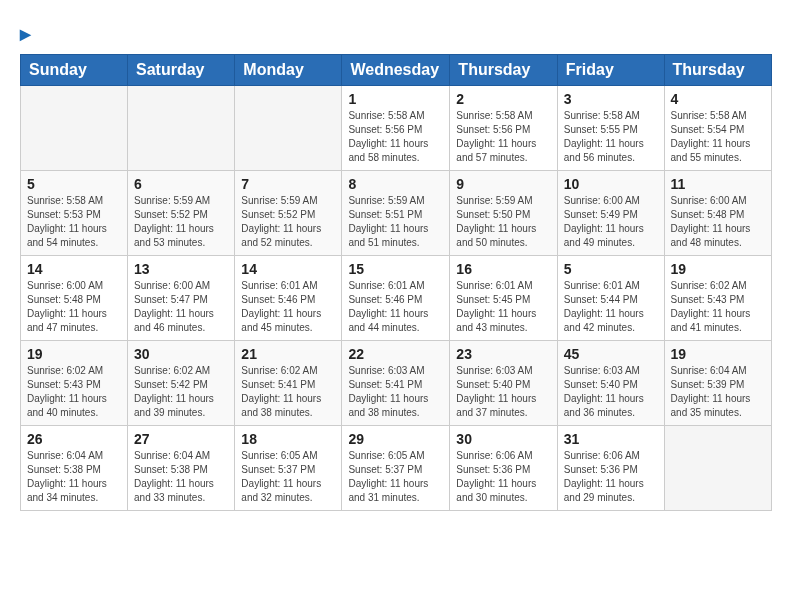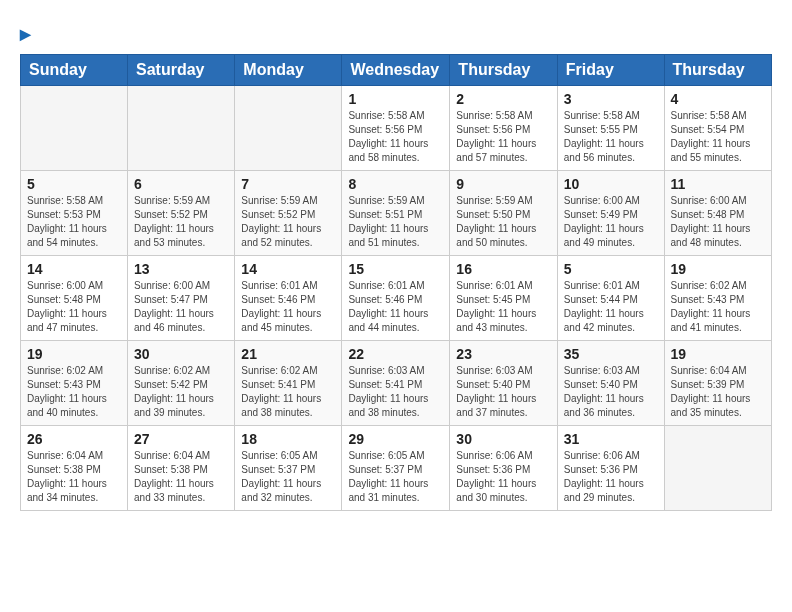--- a/index.html
+++ b/index.html
@@ -254,21 +254,21 @@
 Sunset: 5:41 PM
 Daylight: 11 hours and 38 minutes.</div>
         </td>
         <td>
           <span class="day-number">23</span>
           <div class="day-info" style="white-space: pre-line;">Sunrise: 6:03 AM
 Sunset: 5:40 PM
 Daylight: 11 hours and 37 minutes.</div>
         </td>
         <td>
-          <span class="day-number">35</span>
+          <span class="day-number">45</span>
           <div class="day-info" style="white-space: pre-line;">Sunrise: 6:03 AM
 Sunset: 5:40 PM
 Daylight: 11 hours and 36 minutes.</div>
         </td>
         <td>
           <span class="day-number">19</span>
           <div class="day-info" style="white-space: pre-line;">Sunrise: 6:04 AM
 Sunset: 5:39 PM
 Daylight: 11 hours and 35 minutes.</div>
         </td>

